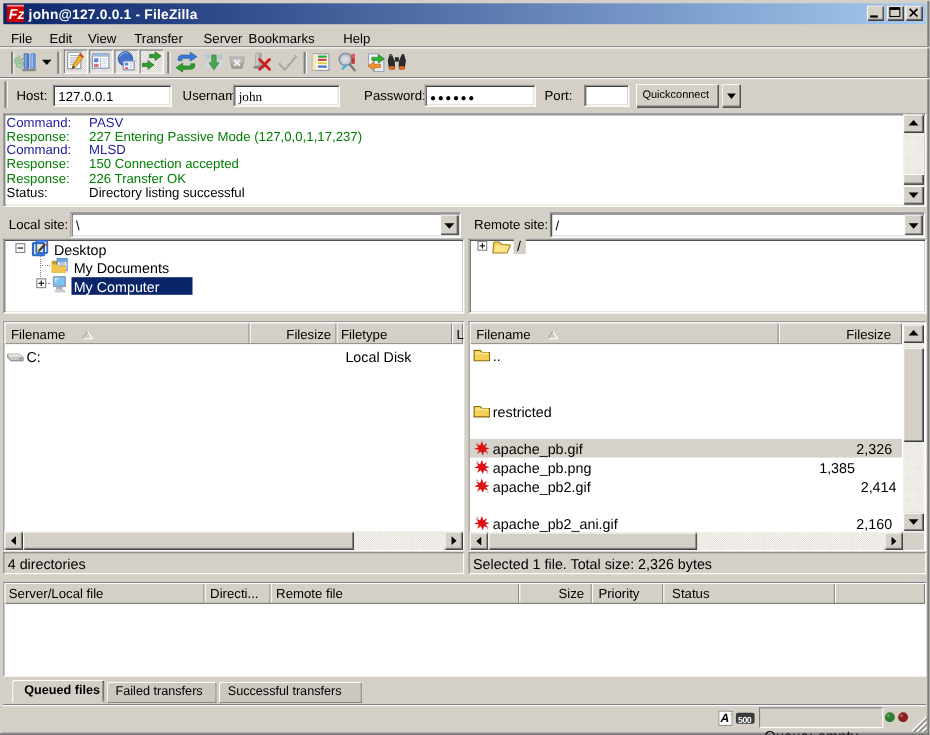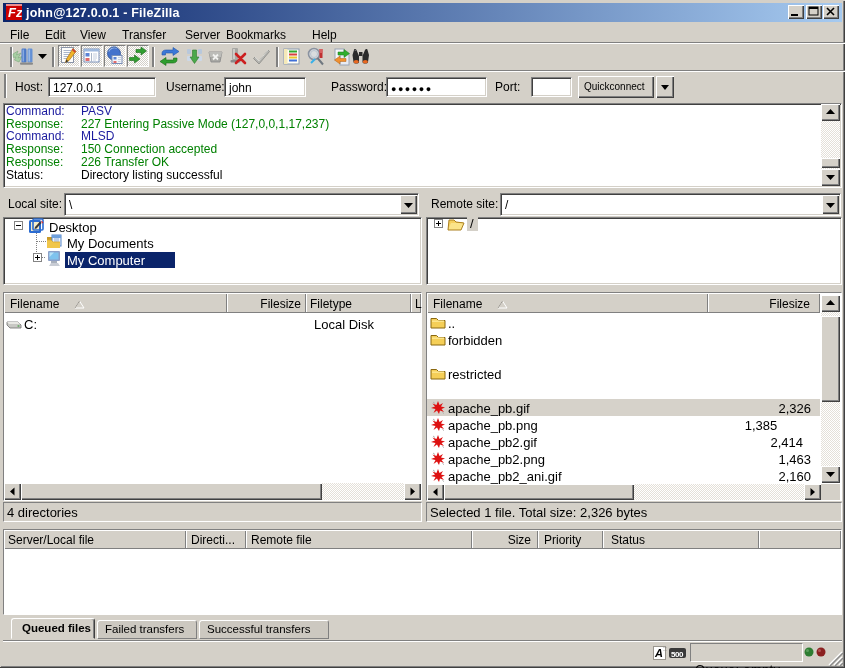--- a/index.html
+++ b/index.html
@@ -181,21 +181,21 @@
 <div class="abs" style="left:0;top:70px;width:845px;height:1px;background:#808080"></div>
 <div class="abs" style="left:0;top:71px;width:845px;height:1px;background:#fff"></div>
 
 <div id="qcrow" class="abs" style="left:0;top:72px;width:845px;height:29px;">
   <div class="abs sep" style="left:4px;top:2px;height:24px;"></div>
   <div class="abs t12" style="left:15px;top:8px;">Host:</div>
   <div class="abs sunkenw" style="left:48px;top:5px;width:108px;height:20px;">
       <span class="t12" style="position:absolute;left:4px;top:3px">127.0.0.1</span>
     </div>
   <div class="abs t12" style="left:166px;top:8px;">Username:</div>
-  <div class="abs sunkenw" style="left:224px;top:5px;width:82px;height:20px;">
+  <div class="abs sunkenw" style="left:212px;top:5px;width:97px;height:20px;font-family:Liberation Serif, serif;">
       <span class="t12" style="position:absolute;left:4px;top:3px">john</span>
     </div>
   <div class="abs t12" style="left:331px;top:8px;">Password:</div>
   <div class="abs sunkenw" style="left:386px;top:5px;width:101px;height:20px;">
       <span style="position:absolute;left:4px;top:6px;font-size:9px;letter-spacing:1.5px;">●●●●●●</span>
     </div>
   <div class="abs t12" style="left:495px;top:8px;">Port:</div>
   <div class="abs sunkenw" style="left:531px;top:5px;width:41px;height:20px;"></div>
   <div class="abs raised" style="left:578px;top:4px;width:76px;height:22px;">
       <span style="position:absolute;left:6px;top:5px;font-size:10px;">Quickconnect</span>
@@ -381,27 +381,20 @@
   <div class="abs" style="left:281px;top:1px;width:1px;height:18px;background:#fff"></div>
   <div class="abs t12" style="left:330px;top:4px;width:53px;text-align:right;">Filesize</div>
   <div id="rrows" class="abs" style="left:0;top:21px;width:393px;height:170px;overflow:hidden;">
     <div class="abs" style="top:0px;left:0;width:393px;height:17px;">
         <svg class="abs" width="16" height="13" style="left:3px;top:2px">
           <path d="M1 2.5 L6.5 2.5 L8.5 4.5 L15 4.5 L15 12 L1 12 Z" fill="#f5cf58" stroke="#8a6810" stroke-width="1"></path>
           <path d="M2 5.2 L14 5.2" stroke="#fce690" stroke-width="1.5"></path>
         </svg>
         <span class="t13 abs" style="left:21px;top:2px">..</span>
       </div>
-    <div class="abs" style="top:17px;left:0;width:393px;height:17px;">
-        <svg class="abs" width="16" height="13" style="left:3px;top:2px">
-          <path d="M1 2.5 L6.5 2.5 L8.5 4.5 L15 4.5 L15 12 L1 12 Z" fill="#f5cf58" stroke="#8a6810" stroke-width="1"></path>
-          <path d="M2 5.2 L14 5.2" stroke="#fce690" stroke-width="1.5"></path>
-        </svg>
-        <span class="t13 abs" style="left:21px;top:2px">forbidden</span>
-      </div>
     <div class="abs" style="top:51px;left:0;width:393px;height:17px;">
         <svg class="abs" width="16" height="13" style="left:3px;top:2px">
           <path d="M1 2.5 L6.5 2.5 L8.5 4.5 L15 4.5 L15 12 L1 12 Z" fill="#f5cf58" stroke="#8a6810" stroke-width="1"></path>
           <path d="M2 5.2 L14 5.2" stroke="#fce690" stroke-width="1.5"></path>
         </svg>
         <span class="t13 abs" style="left:21px;top:2px">restricted</span>
       </div>
     <div class="abs" style="top:85px;left:0;width:393px;height:17px;background:#d6d2ca">
         <svg class="abs" width="16" height="15" style="left:3px;top:1px">
           <path d="M8 1 L9.5 5 L13 3 L11 6.5 L15 7.5 L11.5 9 L14 12 L10 10.5 L9 14 L7 10.5 L3.5 13 L5.5 9 L1 8 L5 6.5 L2.5 3.5 L6.5 5 Z" fill="#dd1111"></path>
@@ -417,29 +410,21 @@
         </svg>
         <span class="t13 abs" style="left:21px;top:2px">apache_pb.png</span>
         <span class="t13 abs" style="left:284px;top:2px;width:100px;text-align:center">1,385</span>
       </div>
     <div class="abs" style="top:119px;left:0;width:393px;height:17px;">
         <svg class="abs" width="16" height="15" style="left:3px;top:1px">
           <path d="M8 1 L9.5 5 L13 3 L11 6.5 L15 7.5 L11.5 9 L14 12 L10 10.5 L9 14 L7 10.5 L3.5 13 L5.5 9 L1 8 L5 6.5 L2.5 3.5 L6.5 5 Z" fill="#dd1111"></path>
           <path d="M3 2 l2 1.5 M12.5 12.5 l1.5 1" stroke="#b0b0b0"></path>
         </svg>
         <span class="t13 abs" style="left:21px;top:2px">apache_pb2.gif</span>
-        <span class="t13 abs" style="left:276px;top:2px;width:100px;text-align:right">2,414</span>
-      </div>
-    <div class="abs" style="top:136px;left:0;width:393px;height:17px;">
-        <svg class="abs" width="16" height="15" style="left:3px;top:1px">
-          <path d="M8 1 L9.5 5 L13 3 L11 6.5 L15 7.5 L11.5 9 L14 12 L10 10.5 L9 14 L7 10.5 L3.5 13 L5.5 9 L1 8 L5 6.5 L2.5 3.5 L6.5 5 Z" fill="#dd1111"></path>
-          <path d="M3 2 l2 1.5 M12.5 12.5 l1.5 1" stroke="#b0b0b0"></path>
-        </svg>
-        <span class="t13 abs" style="left:21px;top:2px">apache_pb2.png</span>
-        <span class="t13 abs" style="left:284px;top:2px;width:100px;text-align:right">1,463</span>
+        <span class="t13 abs" style="left:288px;top:2px;width:100px;text-align:right">2,414</span>
       </div>
     <div class="abs" style="top:153px;left:0;width:393px;height:17px;">
         <svg class="abs" width="16" height="15" style="left:3px;top:1px">
           <path d="M8 1 L9.5 5 L13 3 L11 6.5 L15 7.5 L11.5 9 L14 12 L10 10.5 L9 14 L7 10.5 L3.5 13 L5.5 9 L1 8 L5 6.5 L2.5 3.5 L6.5 5 Z" fill="#dd1111"></path>
           <path d="M3 2 l2 1.5 M12.5 12.5 l1.5 1" stroke="#b0b0b0"></path>
         </svg>
         <span class="t13 abs" style="left:21px;top:2px">apache_pb2_ani.gif</span>
         <span class="t13 abs" style="left:284px;top:2px;width:100px;text-align:right">2,160</span>
       </div>
   </div>

